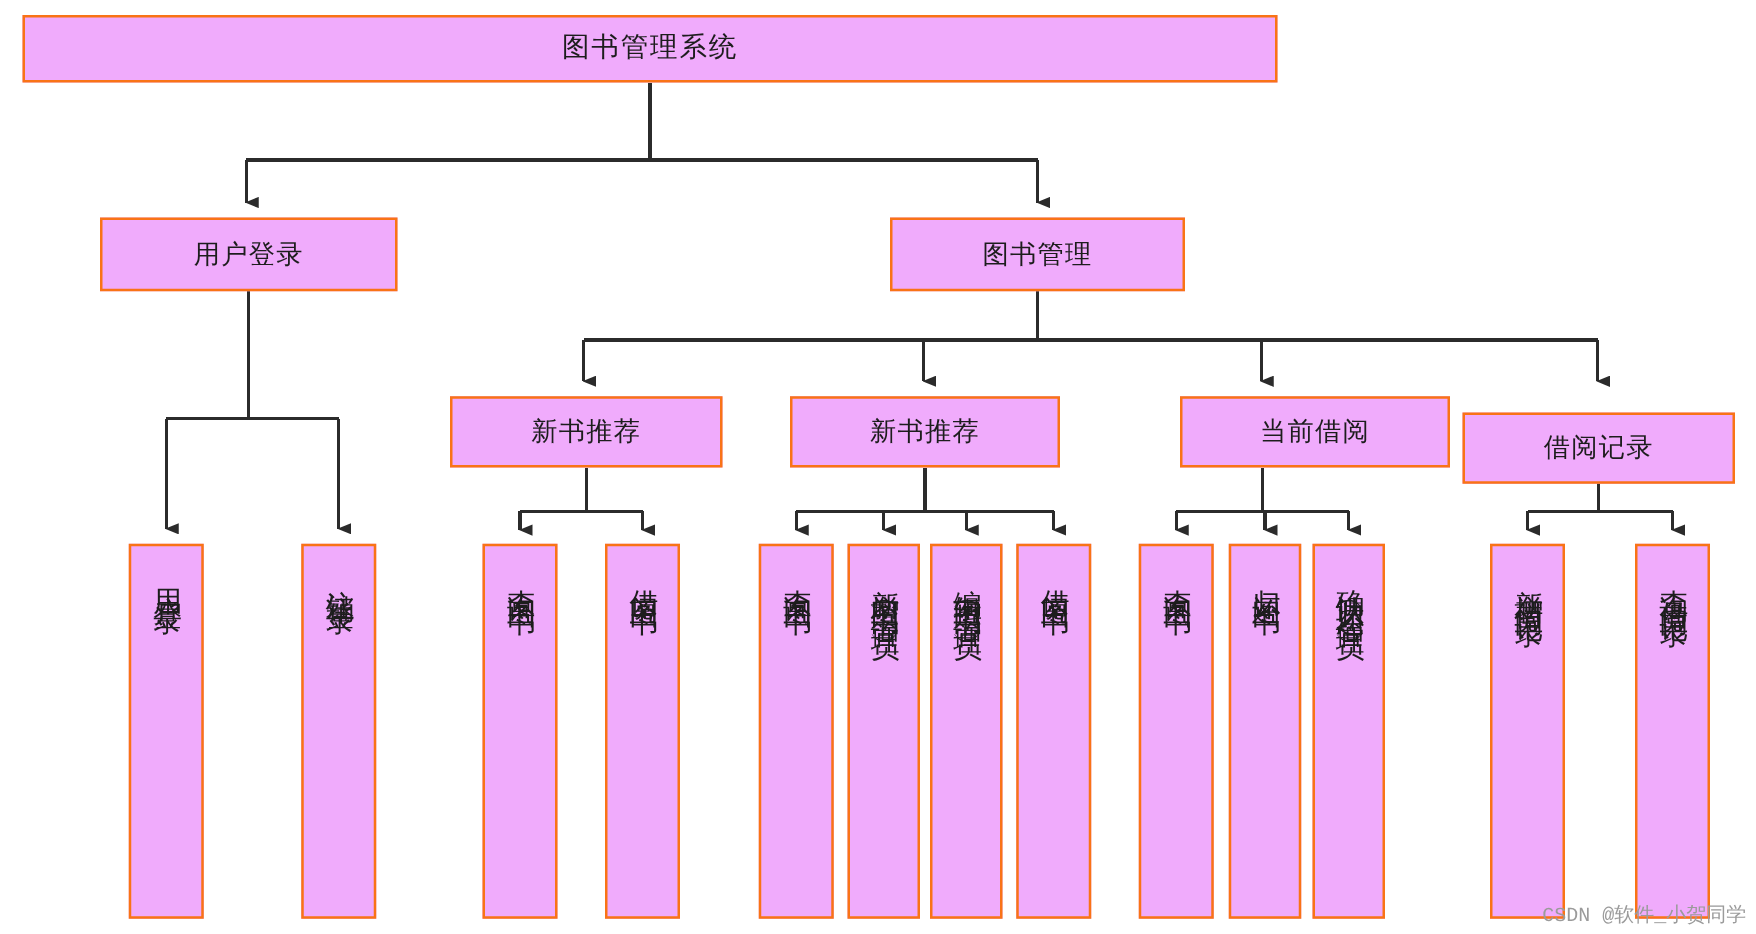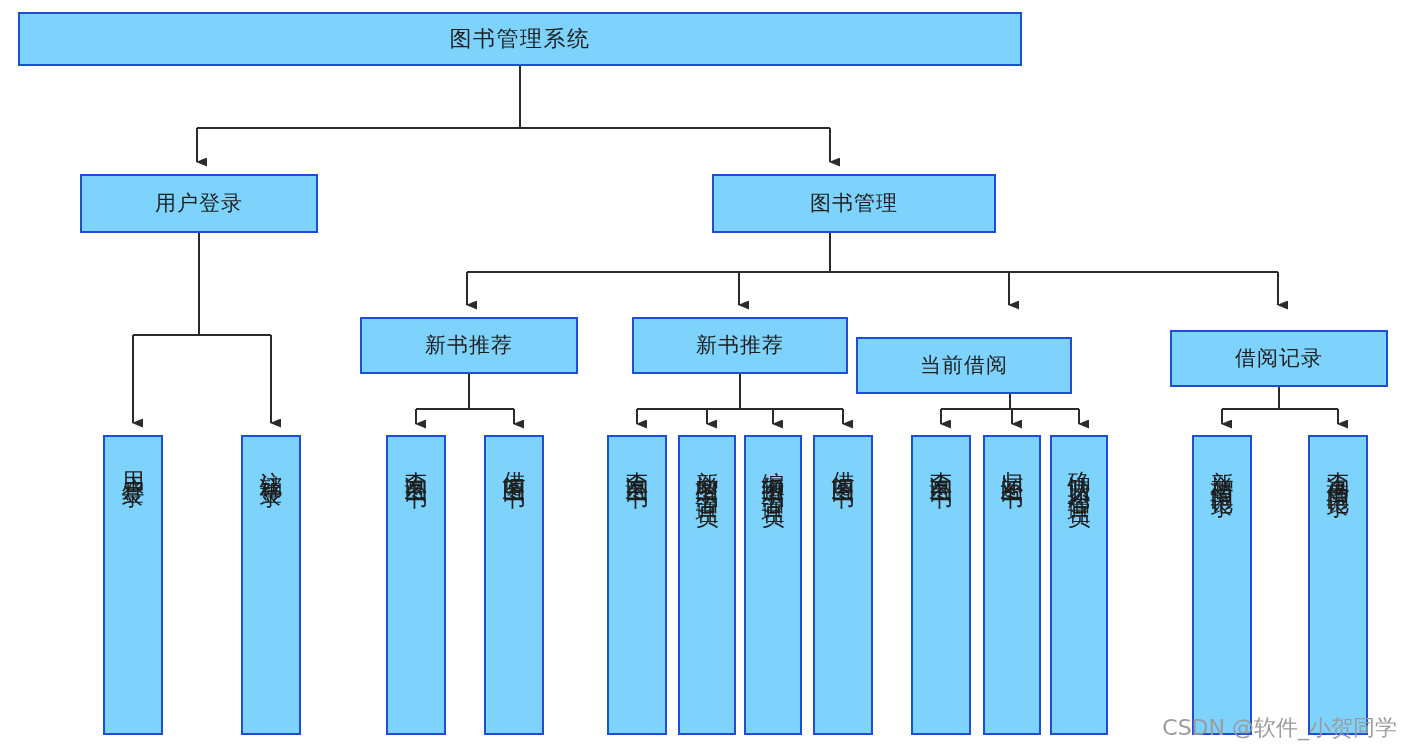--- a/index.html
+++ b/index.html
@@ -22,22 +22,22 @@
     position: absolute;
     left: 0;
     top: 0;
     width: 1405px;
     height: 747px;
     pointer-events: none;
   }
   .node {
     position: absolute;
     box-sizing: border-box;
-    background: #7dd3fc;
-    border: 2px solid #1d4ed8;
+    background: #f0abfc;
+    border: 2px solid #f97316;
     display: flex;
     align-items: center;
     justify-content: center;
     color: #1d1d1d;
   }
   .node-label {
     display: block;
     text-align: center;
     line-height: 1.18;
     white-space: nowrap;
@@ -63,24 +63,25 @@
     font-size: 23px;
     line-height: 1;
     letter-spacing: 5px;
     white-space: nowrap;
     text-align: start;
   }
   #watermark {
     position: absolute;
     right: 8px;
     bottom: 4px;
-    font-size: 22px;
+    font-size: 16px;
     color: #9b9b9b;
     white-space: nowrap;
     user-select: none;
+    font-family: Liberation Mono, monospace;
   }
 </style>
 </head>
 <body>
 
 <div id="diagram-root">
 
   <svg id="edges-layer" width="1405" height="747" viewBox="0 0 1405 747" xmlns="http://www.w3.org/2000/svg">
     <defs>
       <marker id="arrowhead" markerWidth="9" markerHeight="11" refX="4.5" refY="10" orient="auto" markerUnits="userSpaceOnUse">
@@ -131,31 +132,31 @@
     </g>
   </svg>
 
   <div class="node horiz root" style="left:18px; top:12px; width:1004px; height:54px;">
     <span class="node-label">图书管理系统</span>
   </div>
 
   <div class="node horiz" style="left:80px; top:174px; width:238px; height:59px;">
     <span class="node-label">用户登录</span>
   </div>
-  <div class="node horiz" style="left:712px; top:174px; width:284px; height:59px;justify-content:center;">
+  <div class="node horiz" style="left:712px; top:174px; width:236px; height:59px;justify-content:center;">
     <span class="node-label">图书管理</span>
   </div>
 
   <div class="node horiz" style="left:360px; top:317px; width:218px; height:57px;justify-content:center;">
     <span class="node-label">新书推荐</span>
   </div>
   <div class="node horiz" style="left:632px; top:317px; width:216px; height:57px;">
     <span class="node-label">新书推荐</span>
   </div>
-  <div class="node horiz" style="left:856px; top:317px; width:216px; height:57px;margin-top:20px;">
+  <div class="node horiz" style="left:944px; top:317px; width:216px; height:57px;">
     <span class="node-label">当前借阅</span>
   </div>
   <div class="node horiz" style="left:1170px; top:317px; width:218px; height:57px;margin-top:13px;">
     <span class="node-label">借阅记录</span>
   </div>
 
   <div class="node leaf" style="left:103px; top:435px; width:60px; height:300px;">
     <span class="node-label">用户登录</span>
   </div>
   <div class="node leaf" style="left:241px; top:435px; width:60px; height:300px;">

